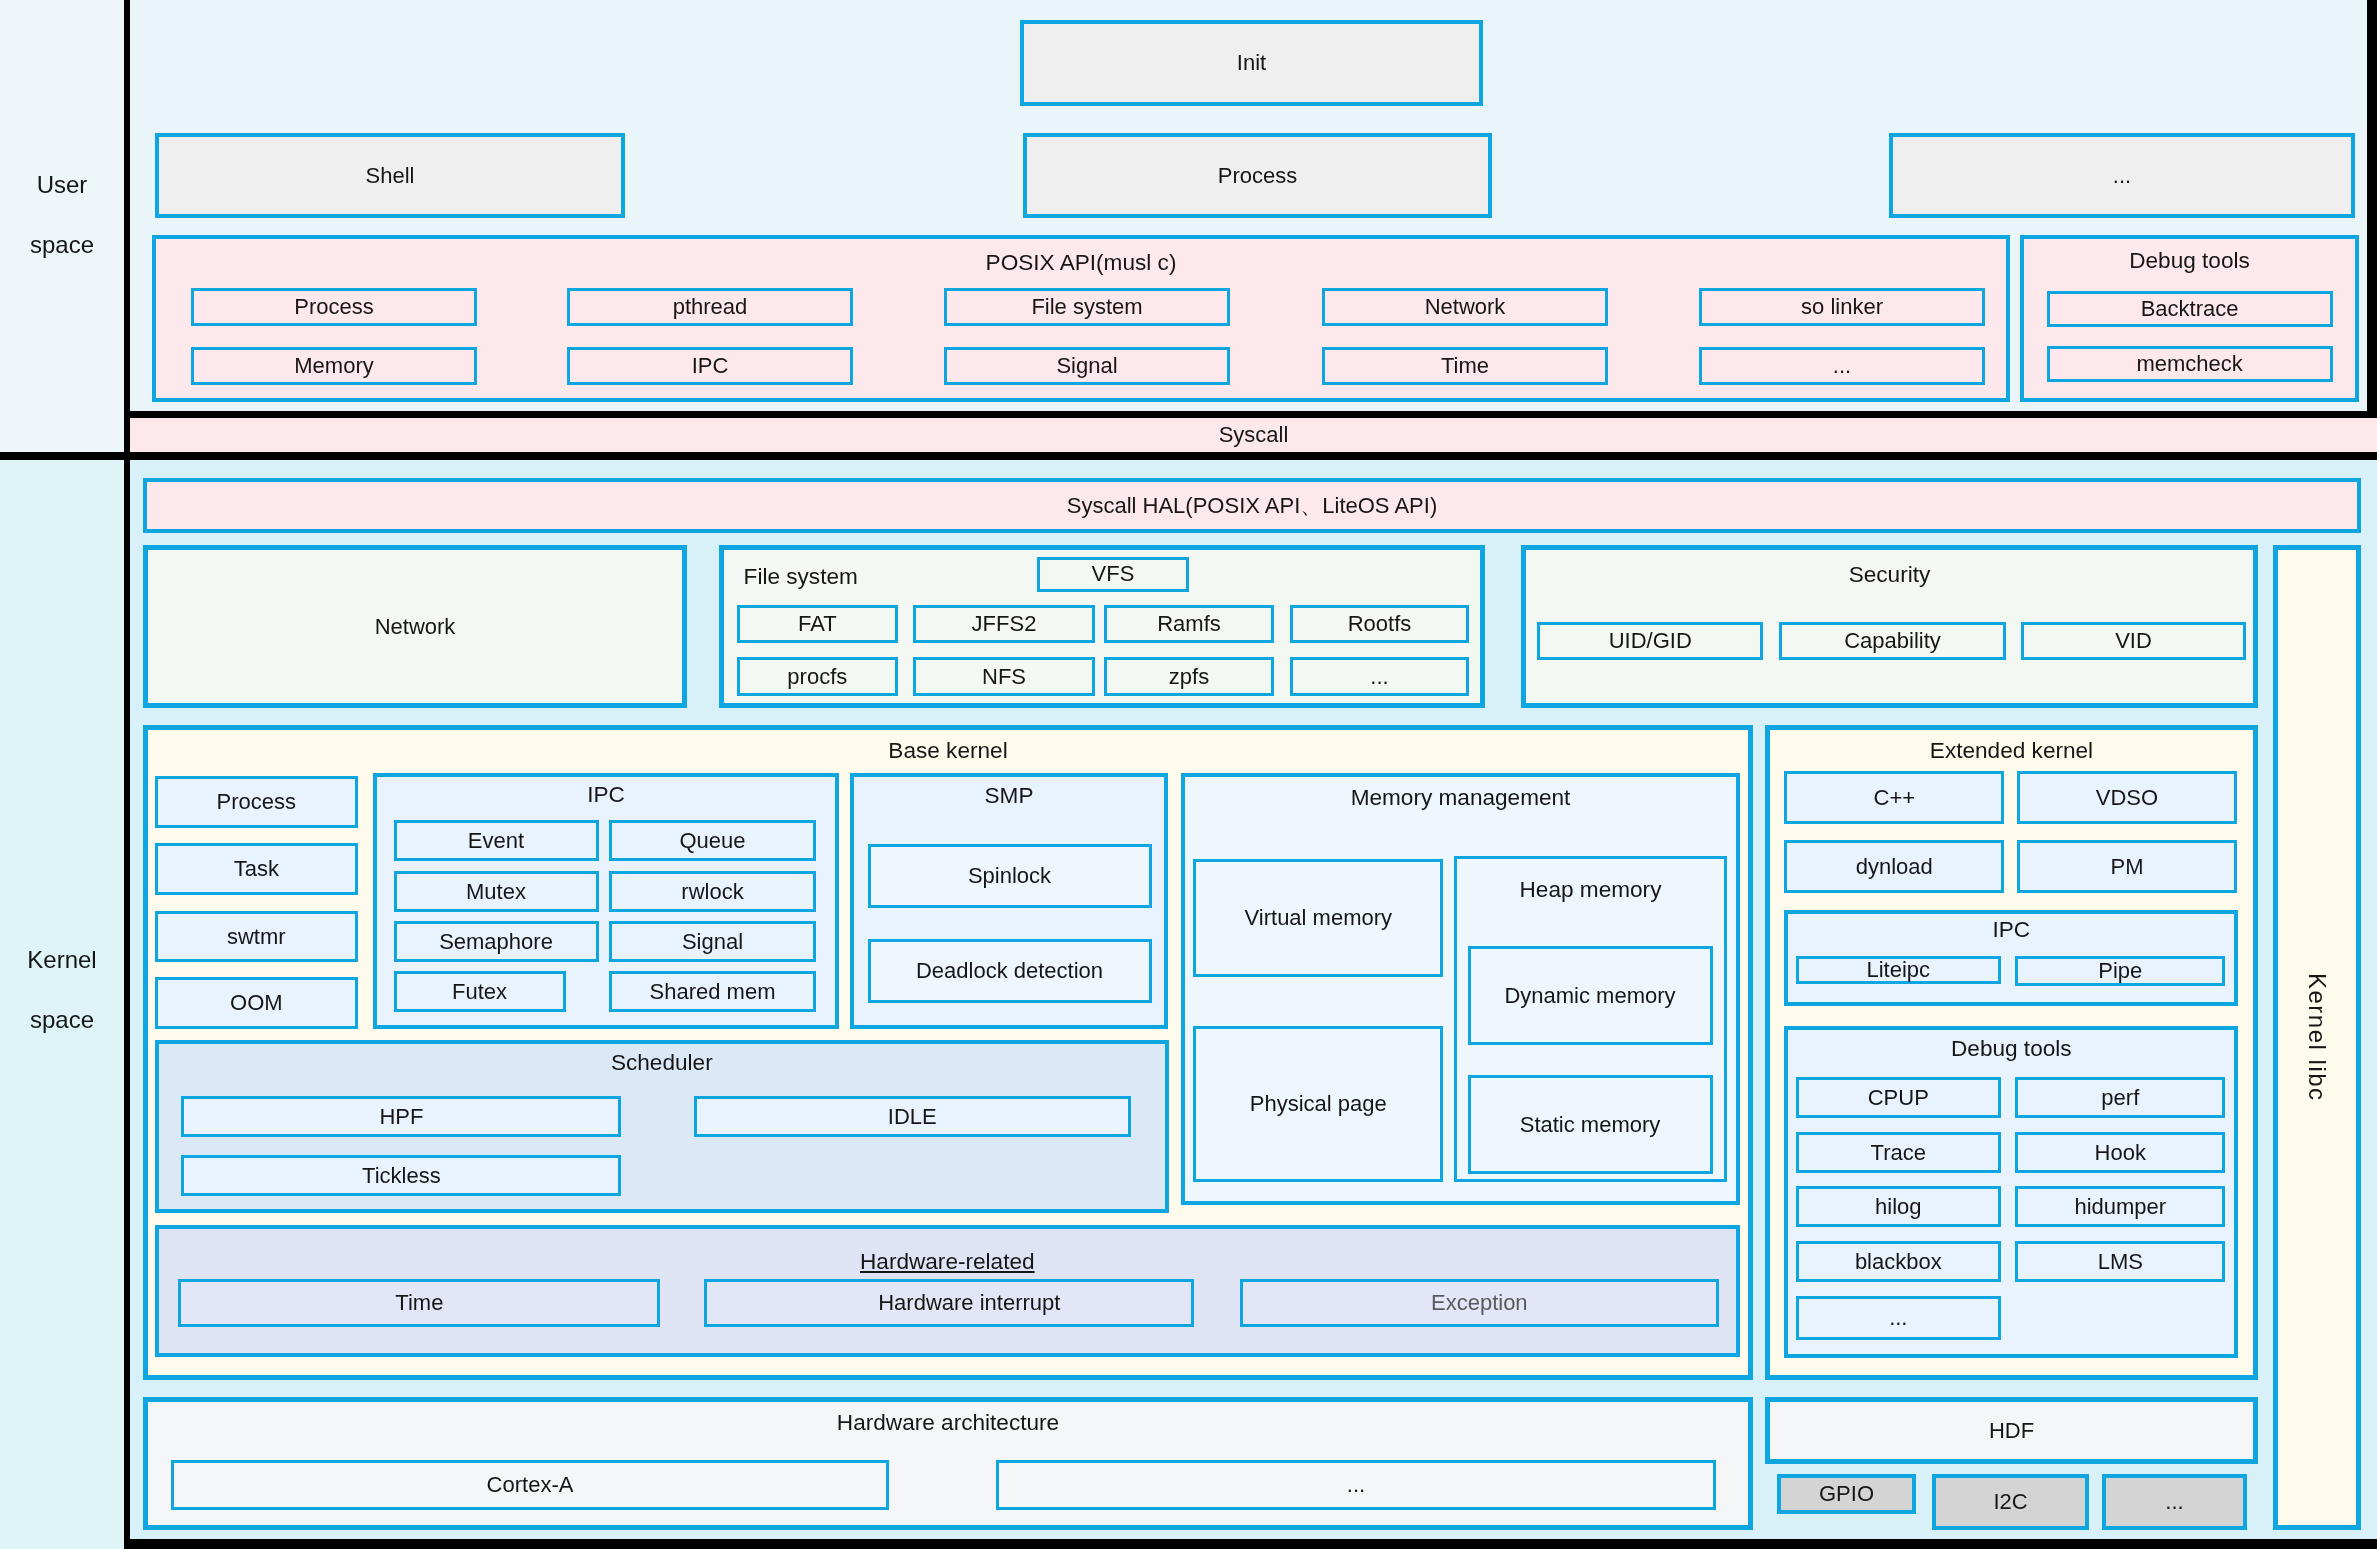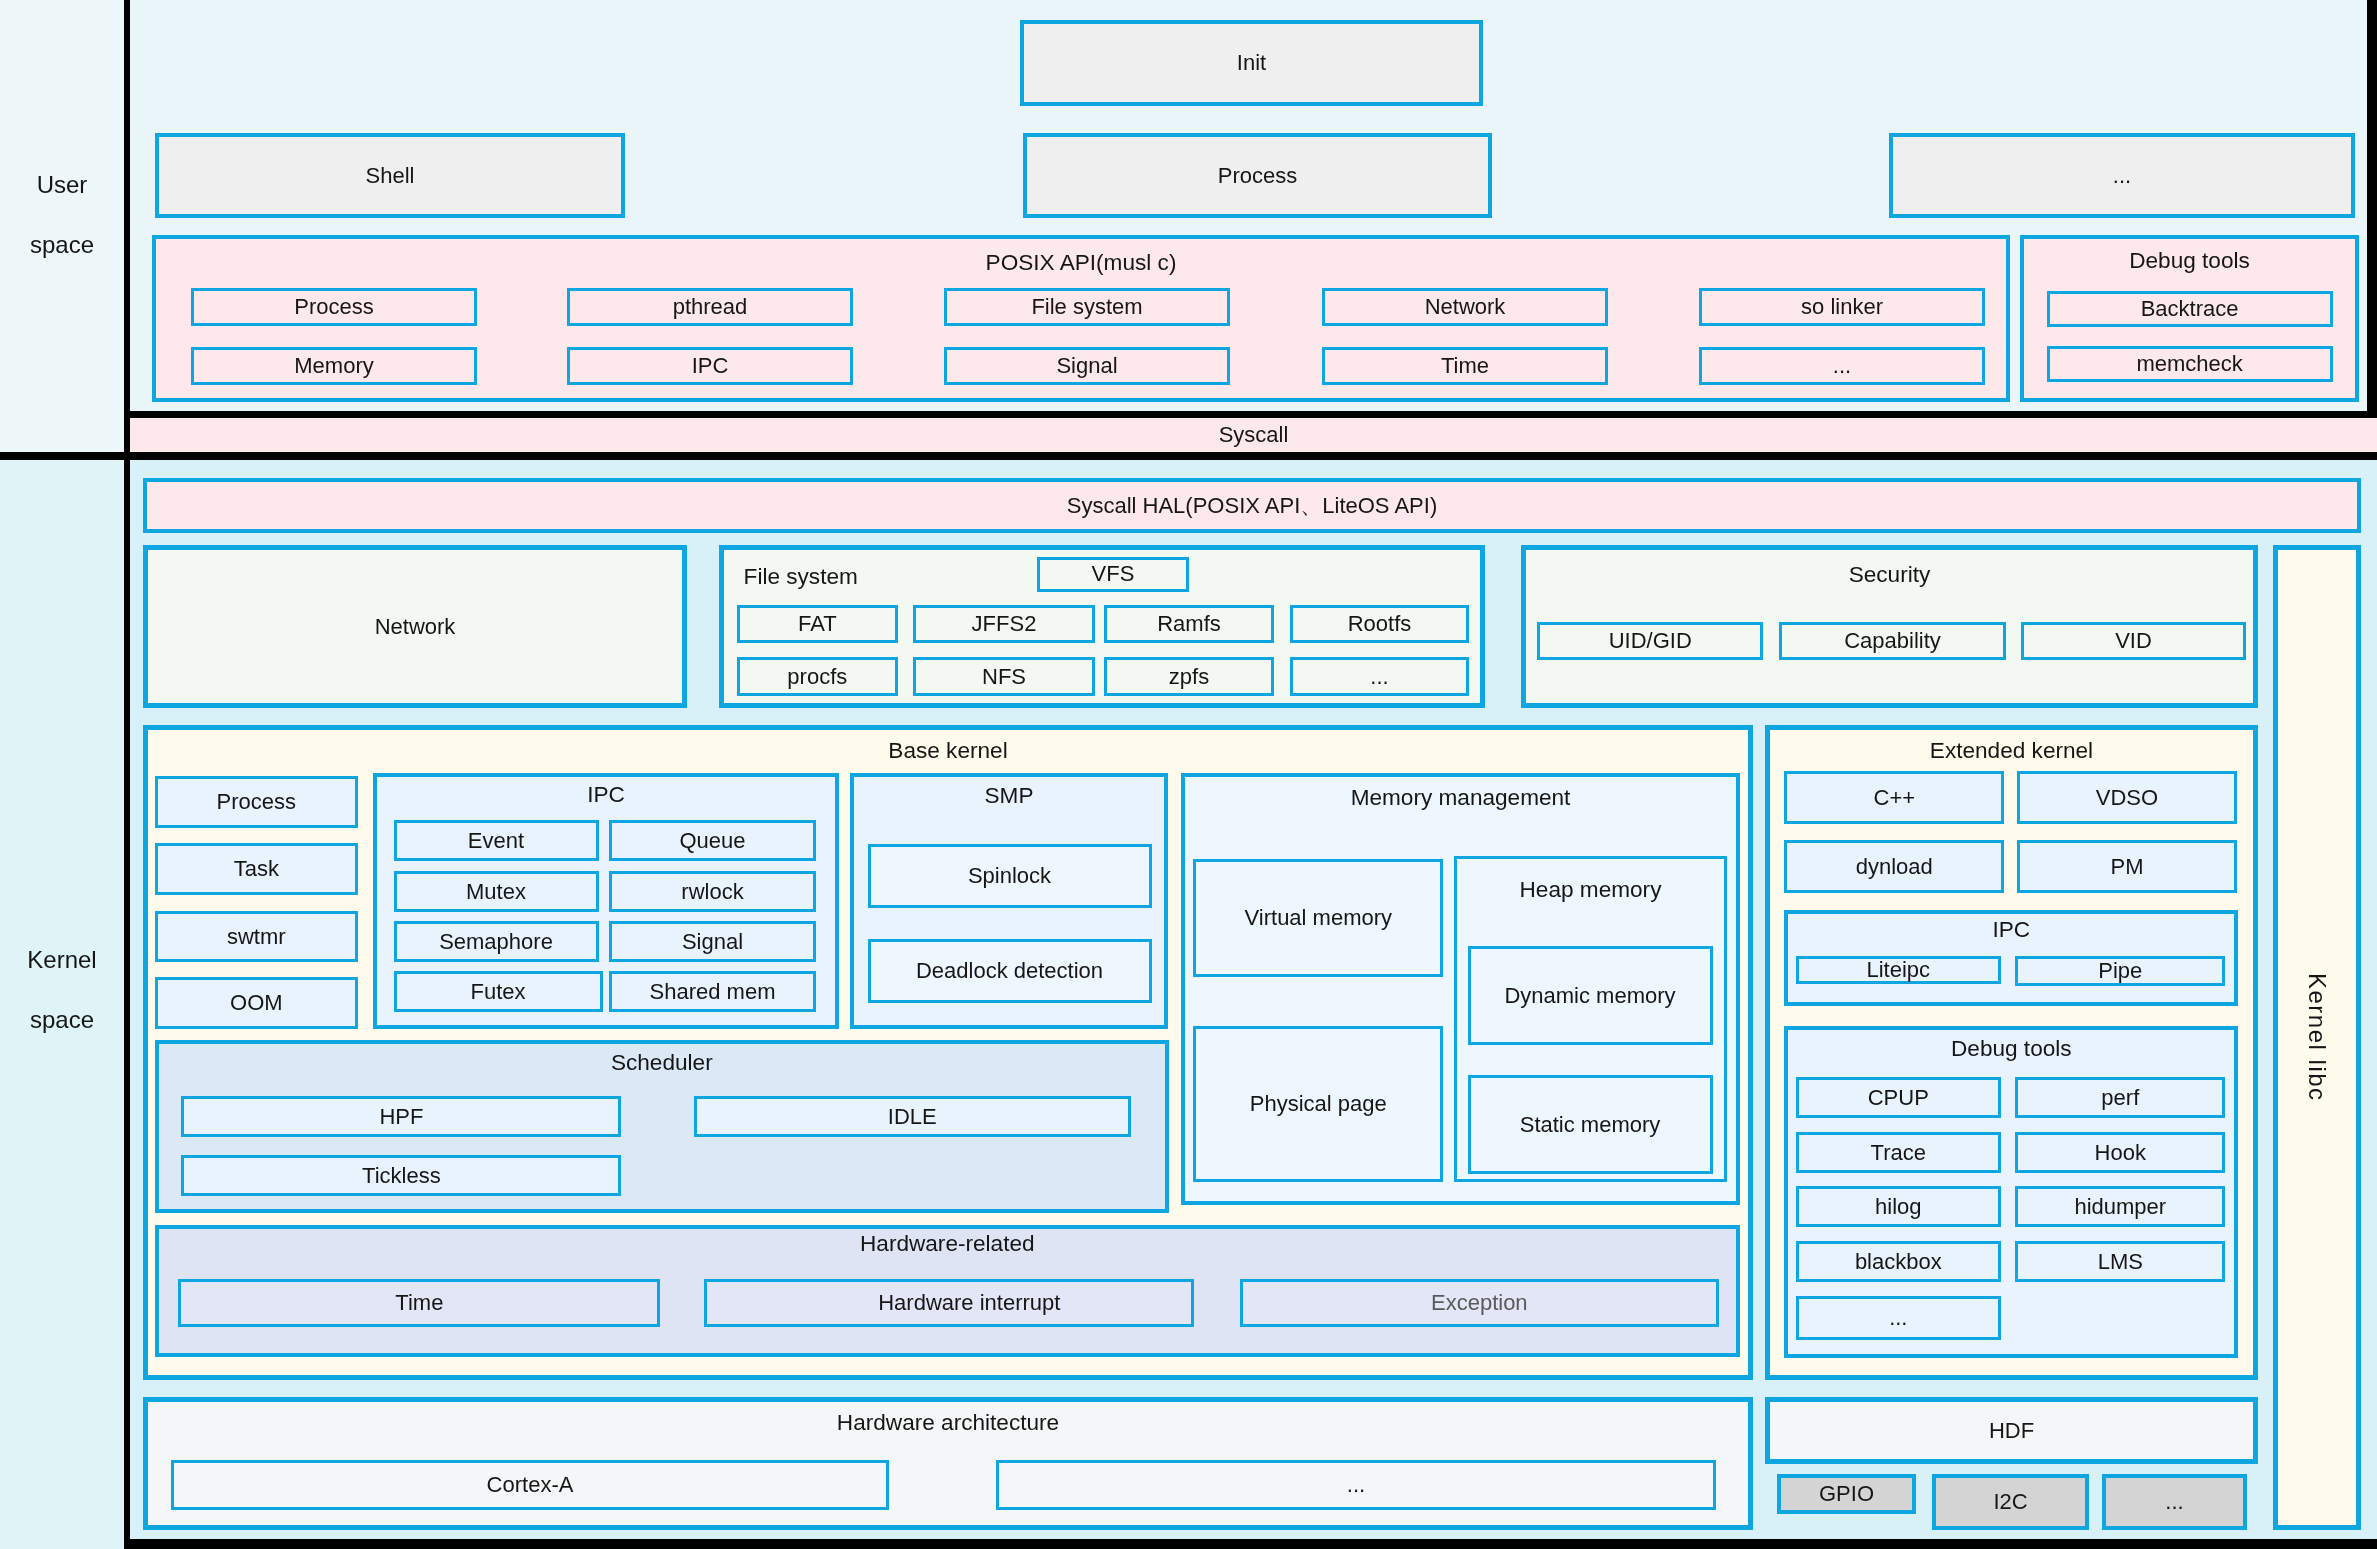--- a/index.html
+++ b/index.html
@@ -207,21 +207,21 @@
       </div>
     <div class="box bluebg b5" style="left:232px;top:94px;width:207px;height:41px;">
         <span>rwlock</span>
       </div>
     <div class="box bluebg b5" style="left:16.5px;top:144px;width:205px;height:41px;">
         <span>Semaphore</span>
       </div>
     <div class="box bluebg b5" style="left:232px;top:144px;width:207px;height:41px;">
         <span>Signal</span>
       </div>
-    <div class="box bluebg b5" style="left:16.5px;top:194px;width:209px;height:41px;text-align:center;">
+    <div class="box bluebg b5" style="left:16.5px;top:194px;width:172px;height:41px;text-align:center;">
         <span>Futex</span>
       </div>
     <div class="box bluebg b5" style="left:232px;top:194px;width:207px;height:41px;">
         <span>Shared mem</span>
       </div>
   </div>
 
   <div class="cont bluebg b6" style="left:702px;top:43px;width:318px;height:256px;">
     <div class="tc" style="top:6px;">SMP</div>
     <div class="box blue2bg b5" style="left:13.5px;top:67px;width:284px;height:64px;">
@@ -258,21 +258,21 @@
       </div>
     <div class="box bluebg b5" style="left:535px;top:52px;width:437px;height:41px;">
         <span>IDLE</span>
       </div>
     <div class="box bluebg b5" style="left:22.6px;top:111px;width:440px;height:41px;">
         <span>Tickless</span>
       </div>
   </div>
 
   <div class="cont hwbg b6" style="left:6.8px;top:495px;width:1585px;height:132px;">
-    <div class="tc" style="top:2px;">Hardware-related</div>
+    <div class="tc" style="top:20px;text-decoration:underline;">Hardware-related</div>
     <div class="box hwinbg b5" style="left:19.6px;top:50px;width:482px;height:48px;">
         <span>Time</span>
       </div>
     <div class="box hwinbg b5" style="left:545px;top:50px;width:490px;height:48px;padding-left:41px;">
         <span>Hardware interrupt</span>
       </div>
     <div class="box hwinbg b5" style="left:1081px;top:50px;width:479px;height:48px;">
         <span class="muted">Exception</span>
       </div>
   </div>

